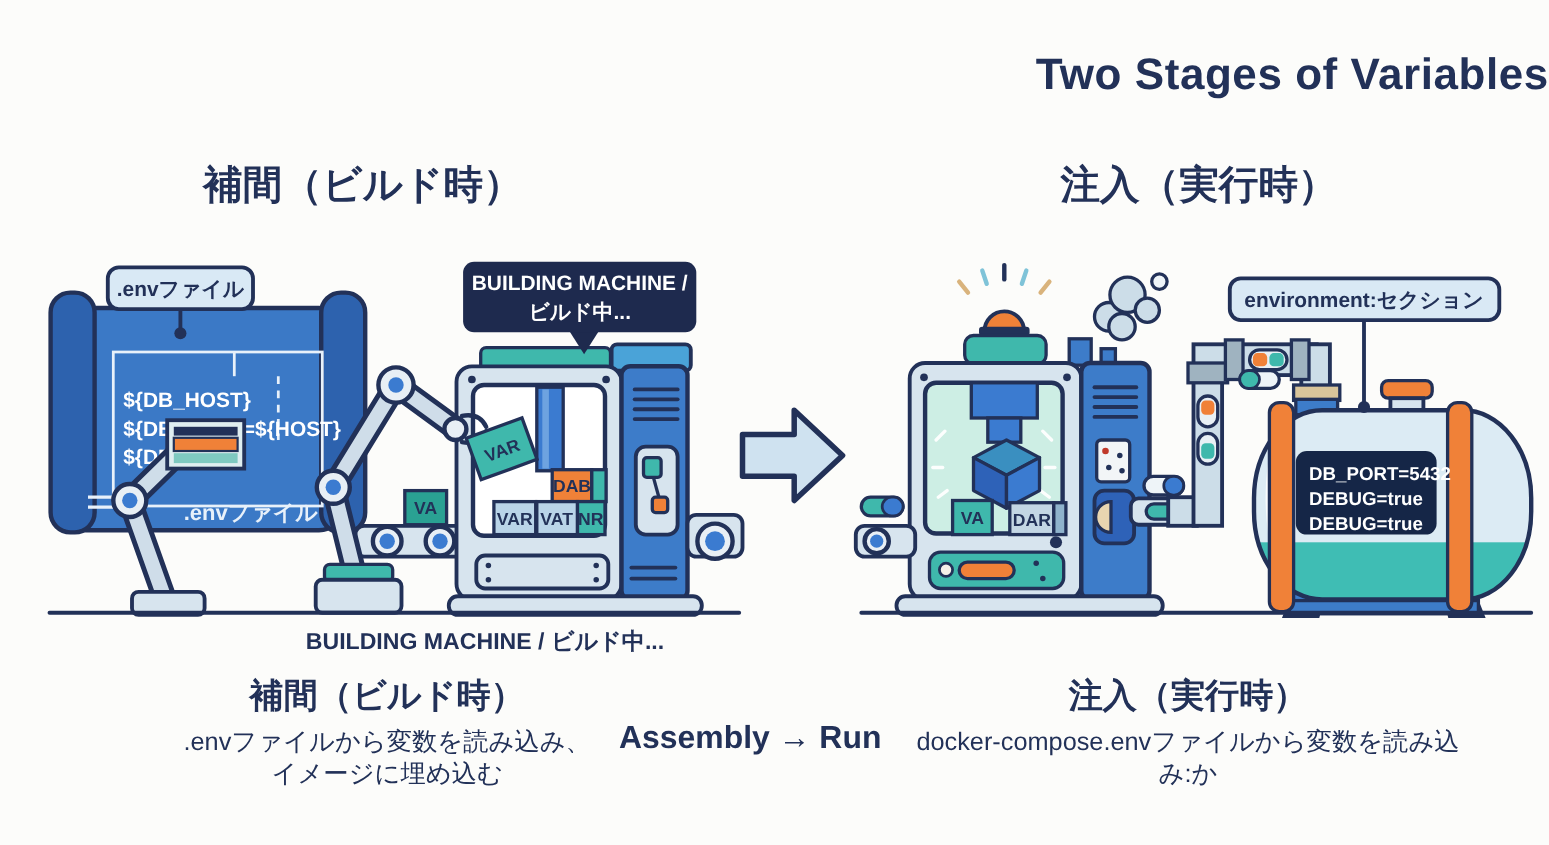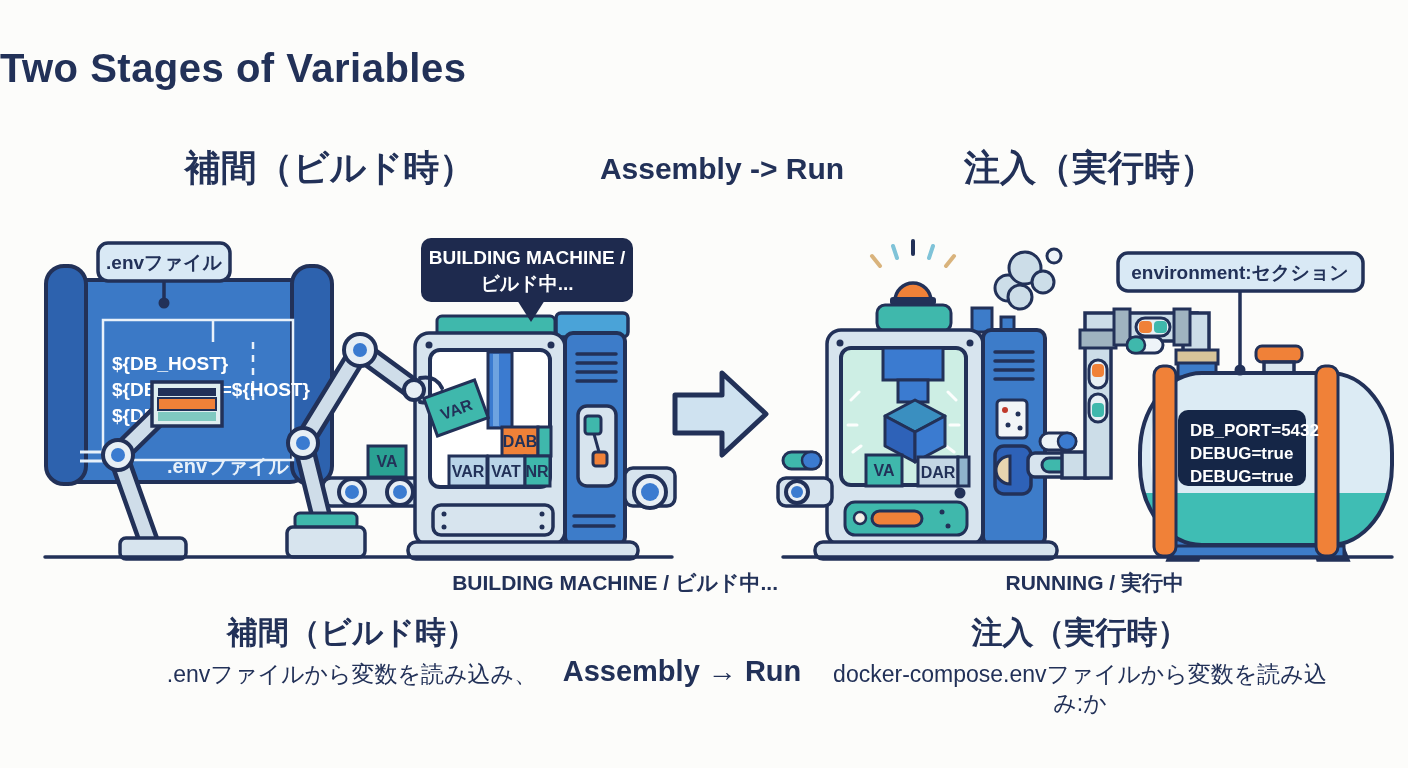--- a/index.html
+++ b/index.html
@@ -1,25 +1,25 @@
 <!DOCTYPE html>
 <html><head>
 <meta charset="utf-8">
 <style>
   * { margin:0; padding:0; box-sizing:border-box; }
   html,body { width:1408px; height:768px; }
   body { background:#fcfcfa; font-family:"Liberation Sans", sans-serif; color:#223158; }
   .canvas { position:relative; width:1408px; height:768px; overflow:hidden; background:#fcfcfa; }
   .abs { position:absolute; }
-  .title { left:0; top:46px; width:1408px; text-align:left; font-size:40px; font-weight:bold; letter-spacing:.5px; }
+  .title { left:0; top:46px; width:1408px; text-align:right; font-size:40px; font-weight:bold; letter-spacing:.5px; }
   .hdr { top:144px; width:400px; text-align:center; font-size:36px; font-weight:bold; }
   .hdr-left { left:130px; }
   .hdr-right { left:890px; }
   .hdr-center { top:152px; left:572px; width:300px; text-align:center; font-size:30px; font-weight:bold; }
-  .cap { top:569px; width:500px; text-align:right; font-size:21px; font-weight:bold; }
+  .cap { top:569px; width:500px; text-align:left; font-size:21px; font-weight:bold; }
   .cap-left { left:278px; }
   .cap-right { left:684px; }
   .foot { top:612px; width:500px; text-align:center; }
   .foot-left { left:102px; }
   .foot-right { left:830px; }
   .foot-title { font-size:31px; font-weight:bold; margin-bottom:6px; }
   .foot-line { font-size:23px; font-weight:normal; line-height:1.28; }
   .foot-center { top:655px; left:532px; width:300px; text-align:center; font-size:29px; font-weight:bold; }
   svg .s { stroke:#223158; }
   .light { fill:#d7e4ee; stroke:#223158; stroke-width:3.5; }
@@ -44,21 +44,20 @@
   .t-label { font:bold 19px "Liberation Sans",sans-serif; fill:#223158; text-anchor:middle; }
   .t-wm { font:bold 20px "Liberation Sans",sans-serif; fill:#e8f1fa; text-anchor:middle; }
 </style>
 </head>
 <body>
 
 <div class="canvas">
 
   <div class="abs title">Two Stages of Variables</div>
   <div class="abs hdr hdr-left">補間（ビルド時）</div>
-  <div class="abs hdr-center">Assembly -&gt; Run</div>
   <div class="abs hdr hdr-right">注入（実行時）</div>
 
   <svg class="abs" style="left:0;top:0" width="1408" height="768" viewBox="0 0 1408 768">
 
     <g>
       <rect x="58" y="280" width="252" height="202" rx="20" fill="#3b79c6" class="s" stroke-width="4"></rect>
       <rect x="46" y="266" width="40" height="218" rx="18" fill="#2d62ae" class="s" stroke-width="4"></rect>
       <rect x="292" y="266" width="40" height="218" rx="18" fill="#2d62ae" class="s" stroke-width="4"></rect>
       <rect x="103" y="320" width="190" height="140" fill="none" stroke="#e8f1fa" stroke-width="2.5"></rect>
       <line x1="213" y1="320" x2="213" y2="342" stroke="#e8f1fa" stroke-width="2.5"></line>
@@ -313,25 +312,25 @@
       <circle cx="1240" cy="370" r="5.5" fill="#223158"></circle>
       <rect x="1118" y="253" width="245" height="38" rx="10" class="labelbox"></rect>
       <text class="t-label" x="1240" y="279">environment:セクション</text>
     </g>
 
     <line x1="45" y1="557" x2="672" y2="557" class="gline"></line>
     <line x1="783" y1="557" x2="1392" y2="557" class="gline"></line>
   </svg>
 
   <div class="abs cap cap-left">BUILDING MACHINE / ビルド中...</div>
-  <div class="abs cap cap-right">RUNNING / 実行中</div>
 
   <div class="abs foot foot-left">
     <div class="foot-title">補間（ビルド時）</div>
     <div class="foot-line">.envファイルから変数を読み込み、</div>
+    <div class="foot-line">イメージに埋め込む</div>
   </div>
 
   <div class="abs foot-center">Assembly → Run</div>
 
   <div class="abs foot foot-right">
     <div class="foot-title">注入（実行時）</div>
     <div class="foot-line">docker-compose.envファイルから変数を読み込み:か</div>
   </div>
 
 </div>

